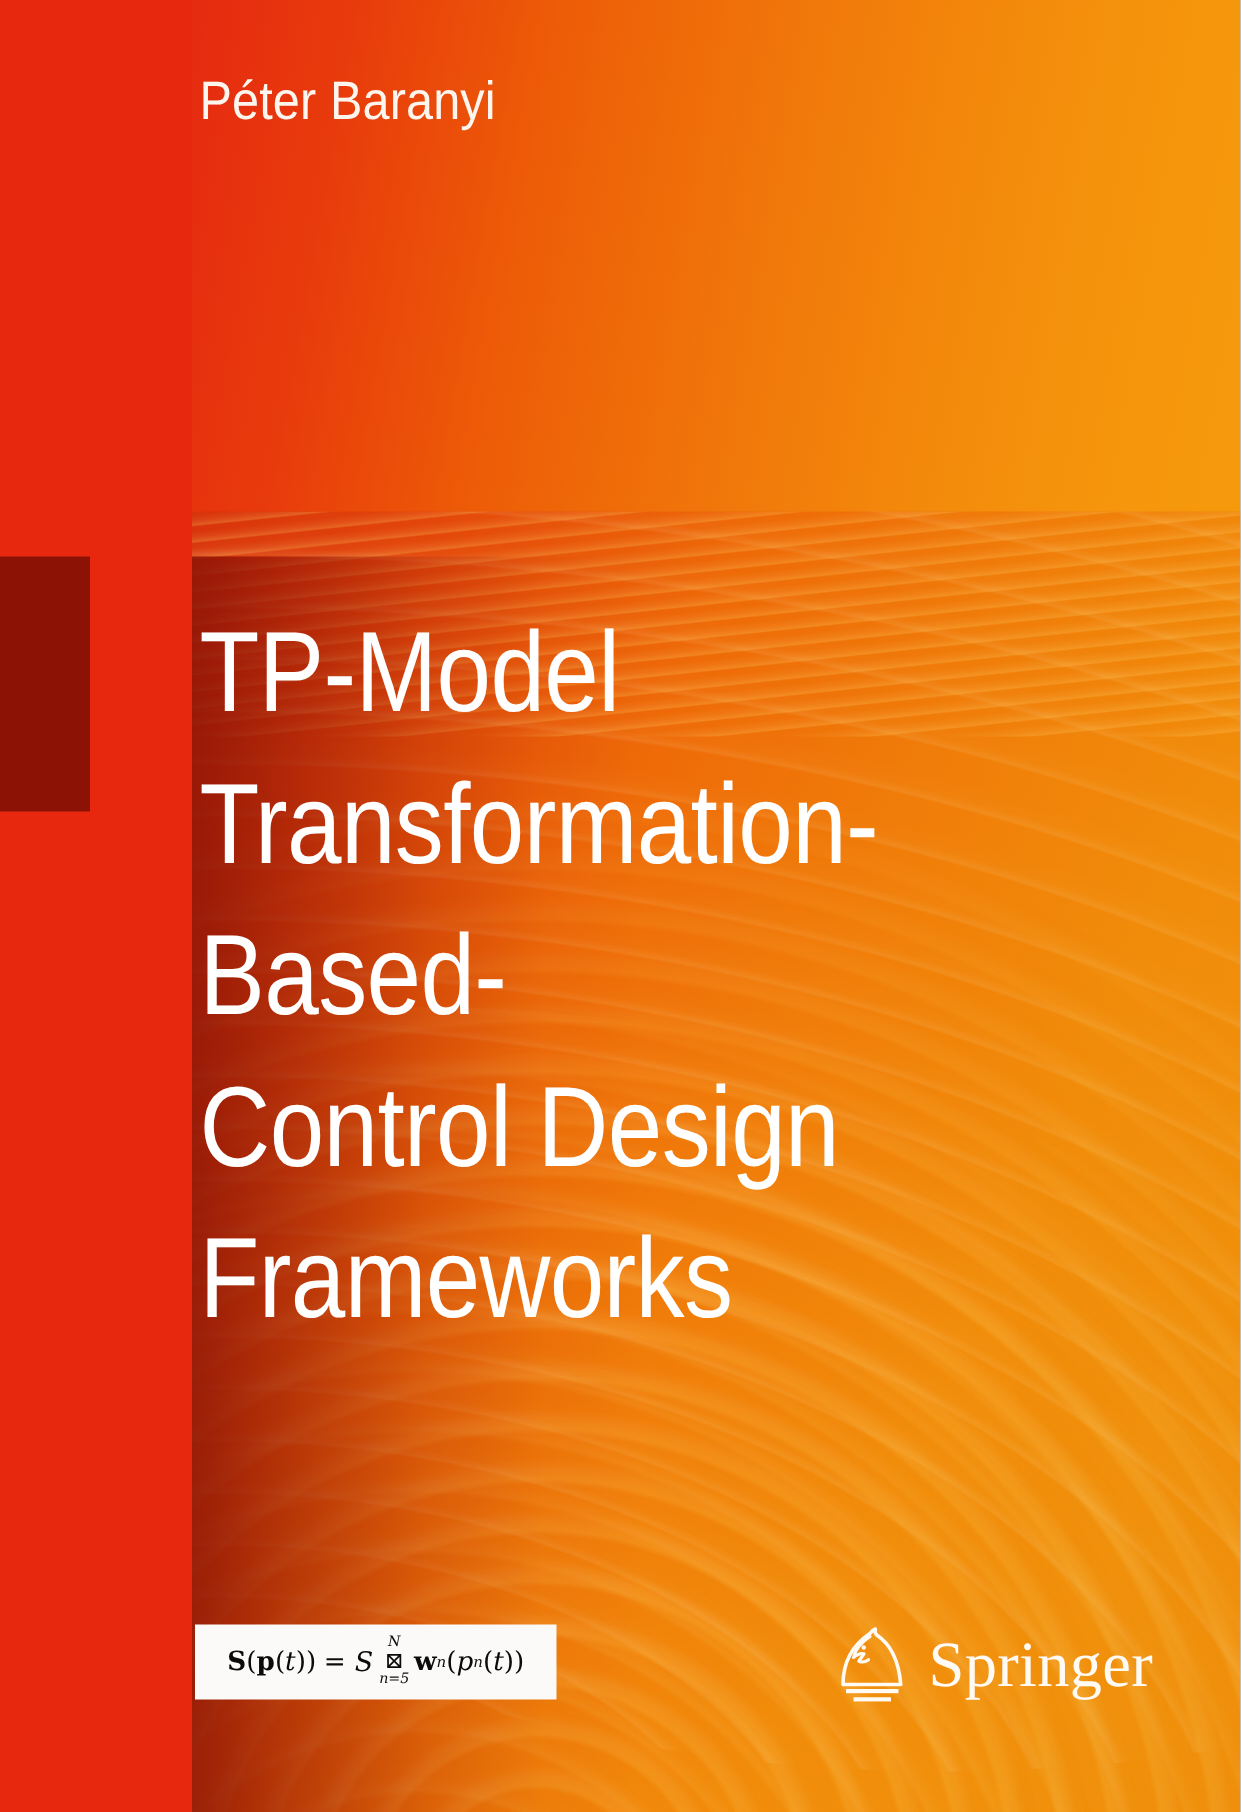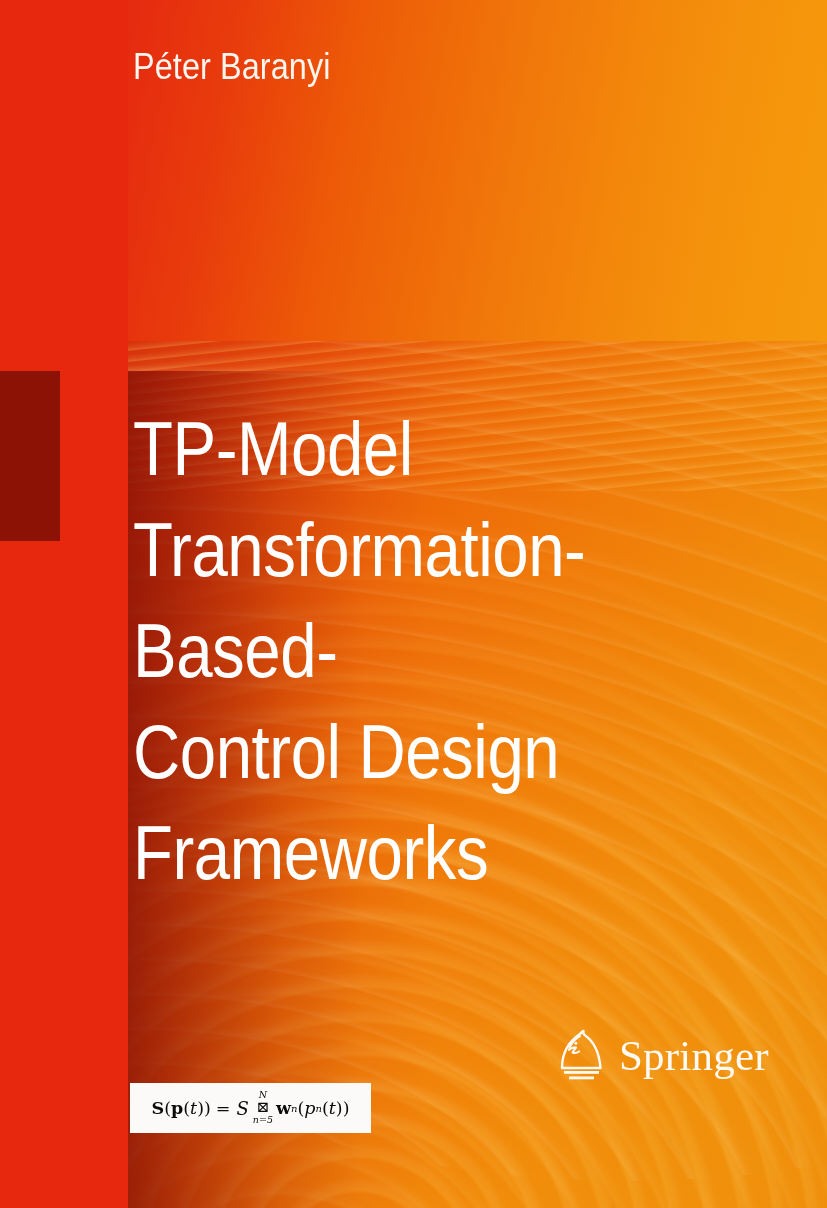--- a/index.html
+++ b/index.html
@@ -231,21 +231,21 @@
     font-style: italic;
   }
   .bigop .sym {
     font-size: 15px;
     line-height: 15px;
   }
 
   
   .springer {
     position: absolute;
-    left: 558px; top: 1028px;
+    left: 558px; top: 1083px;
     z-index: 20;
     display: flex;
     align-items: center;
     gap: 13px;
   }
   .springer-mark { width: 48px; height: 56px; display: block; }
   .springer-word {
     color: #fffaf4;
     font-family: "Liberation Serif", serif;
     font-size: 43px;

